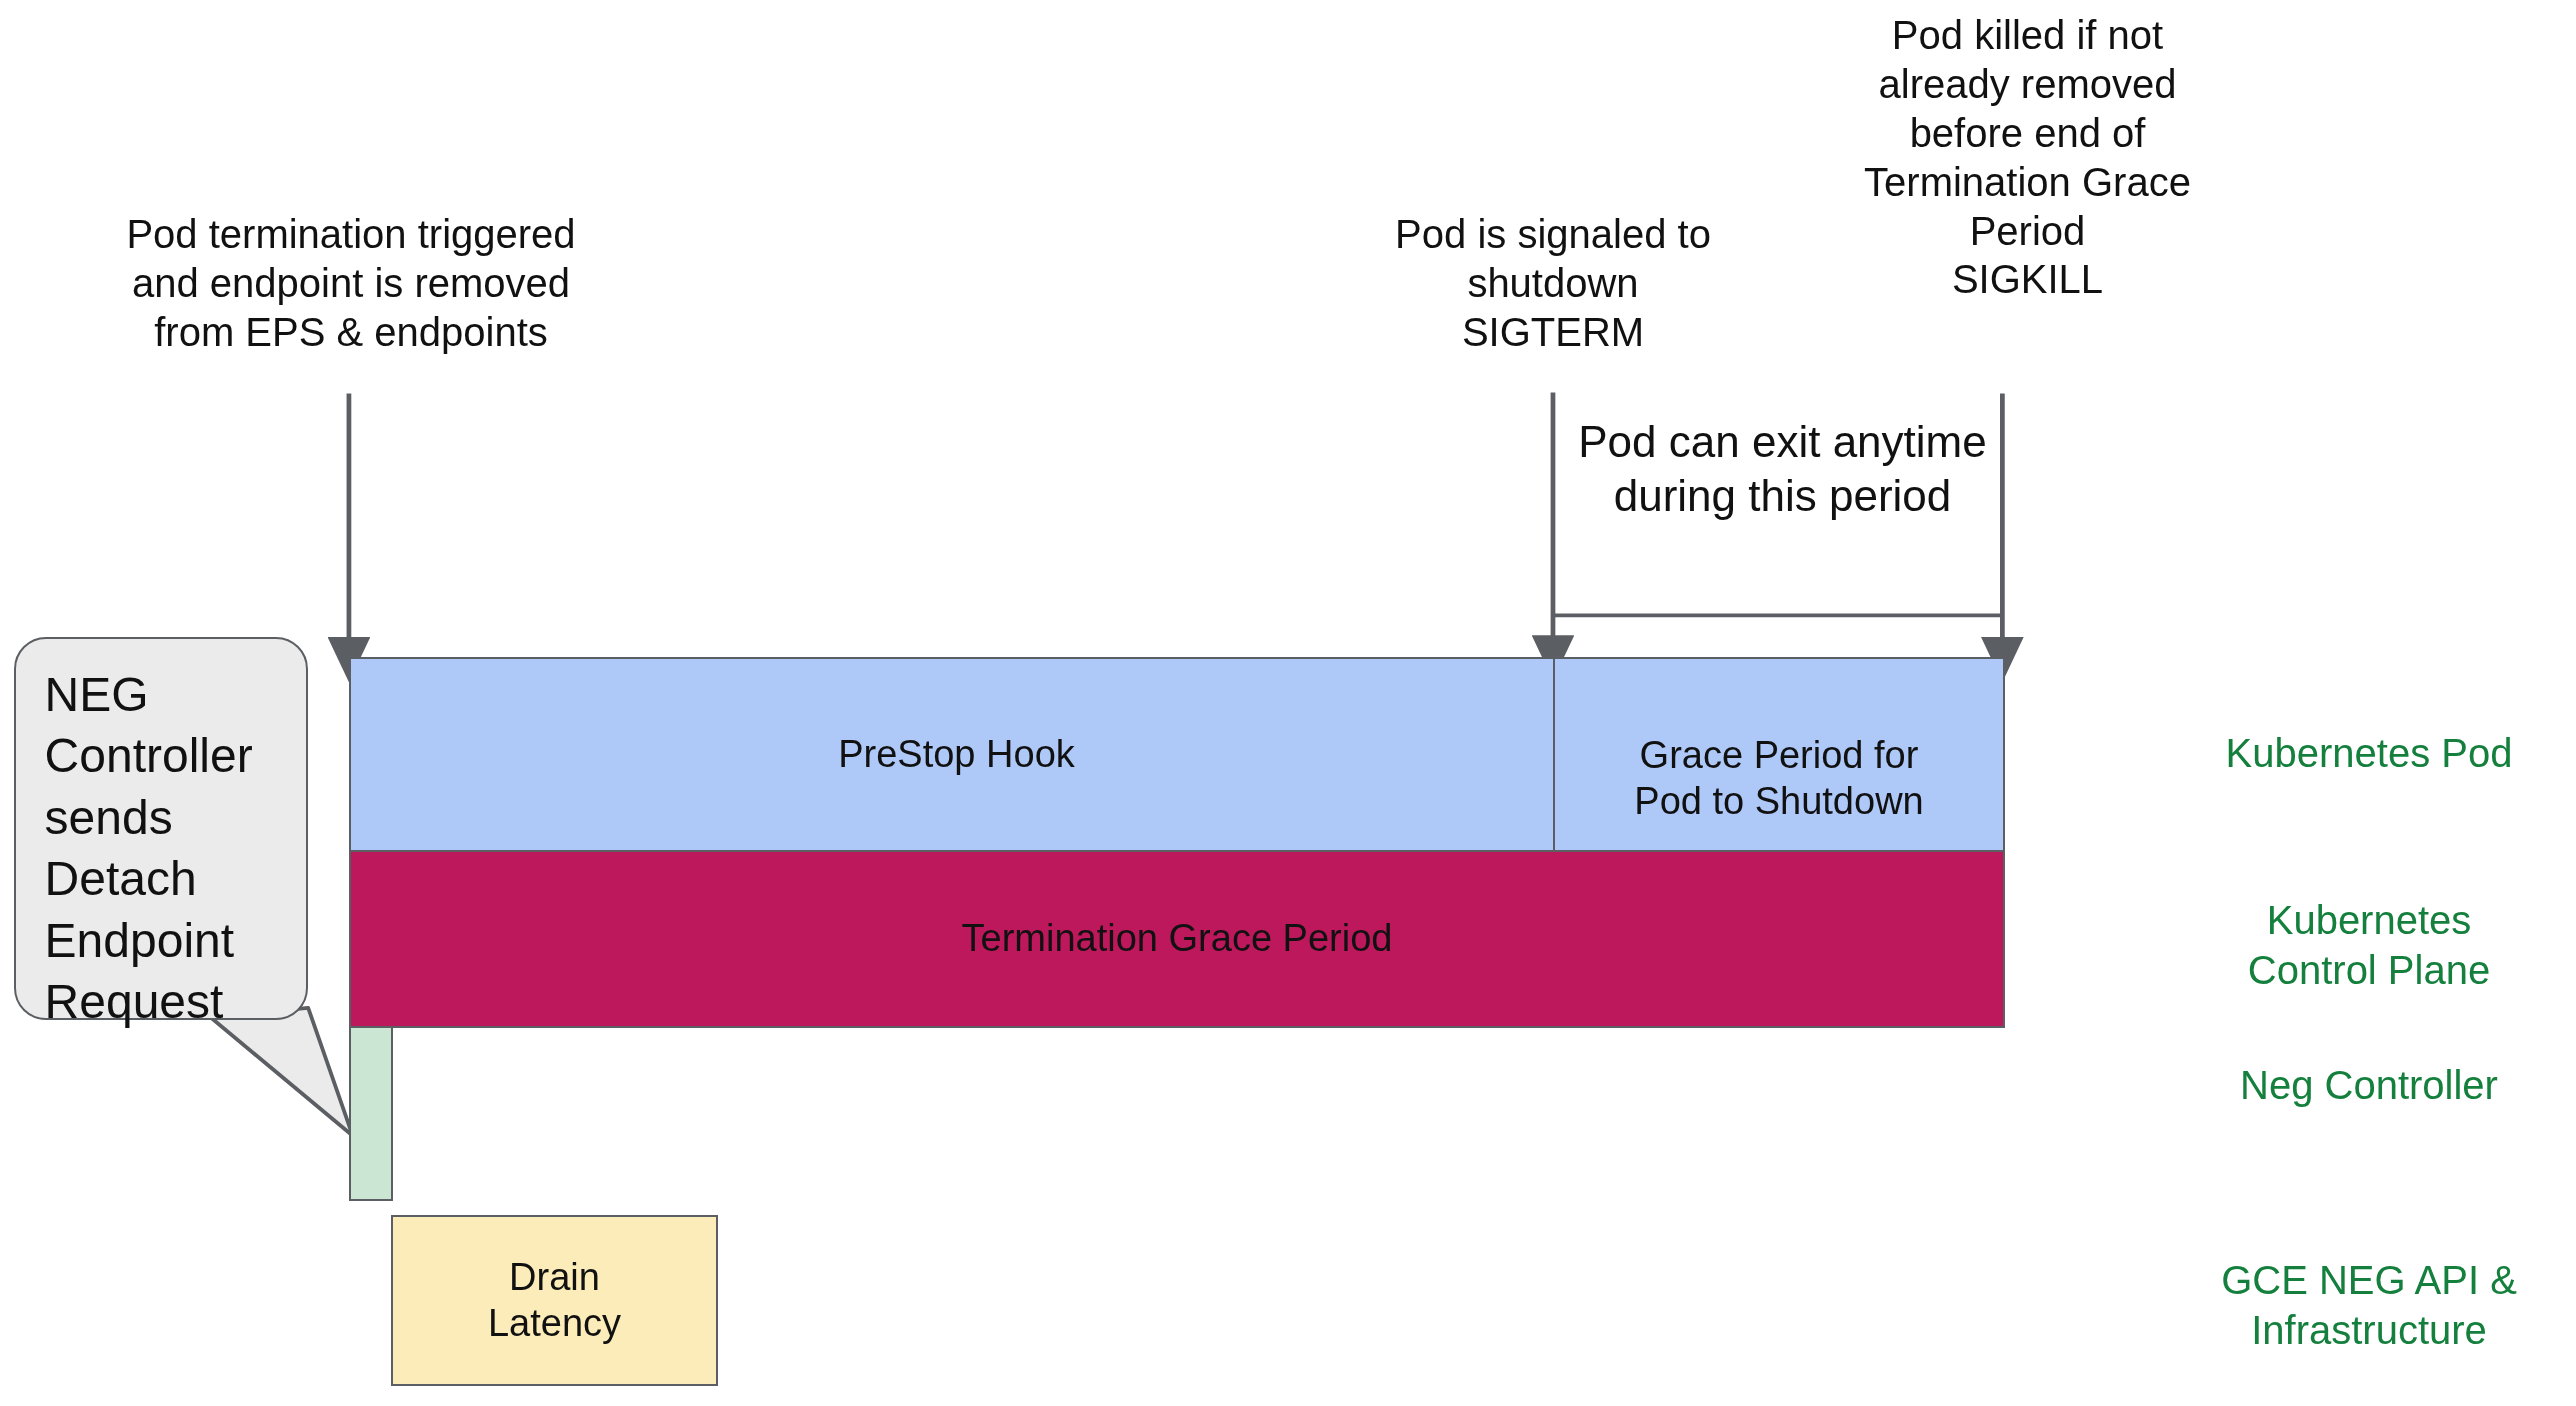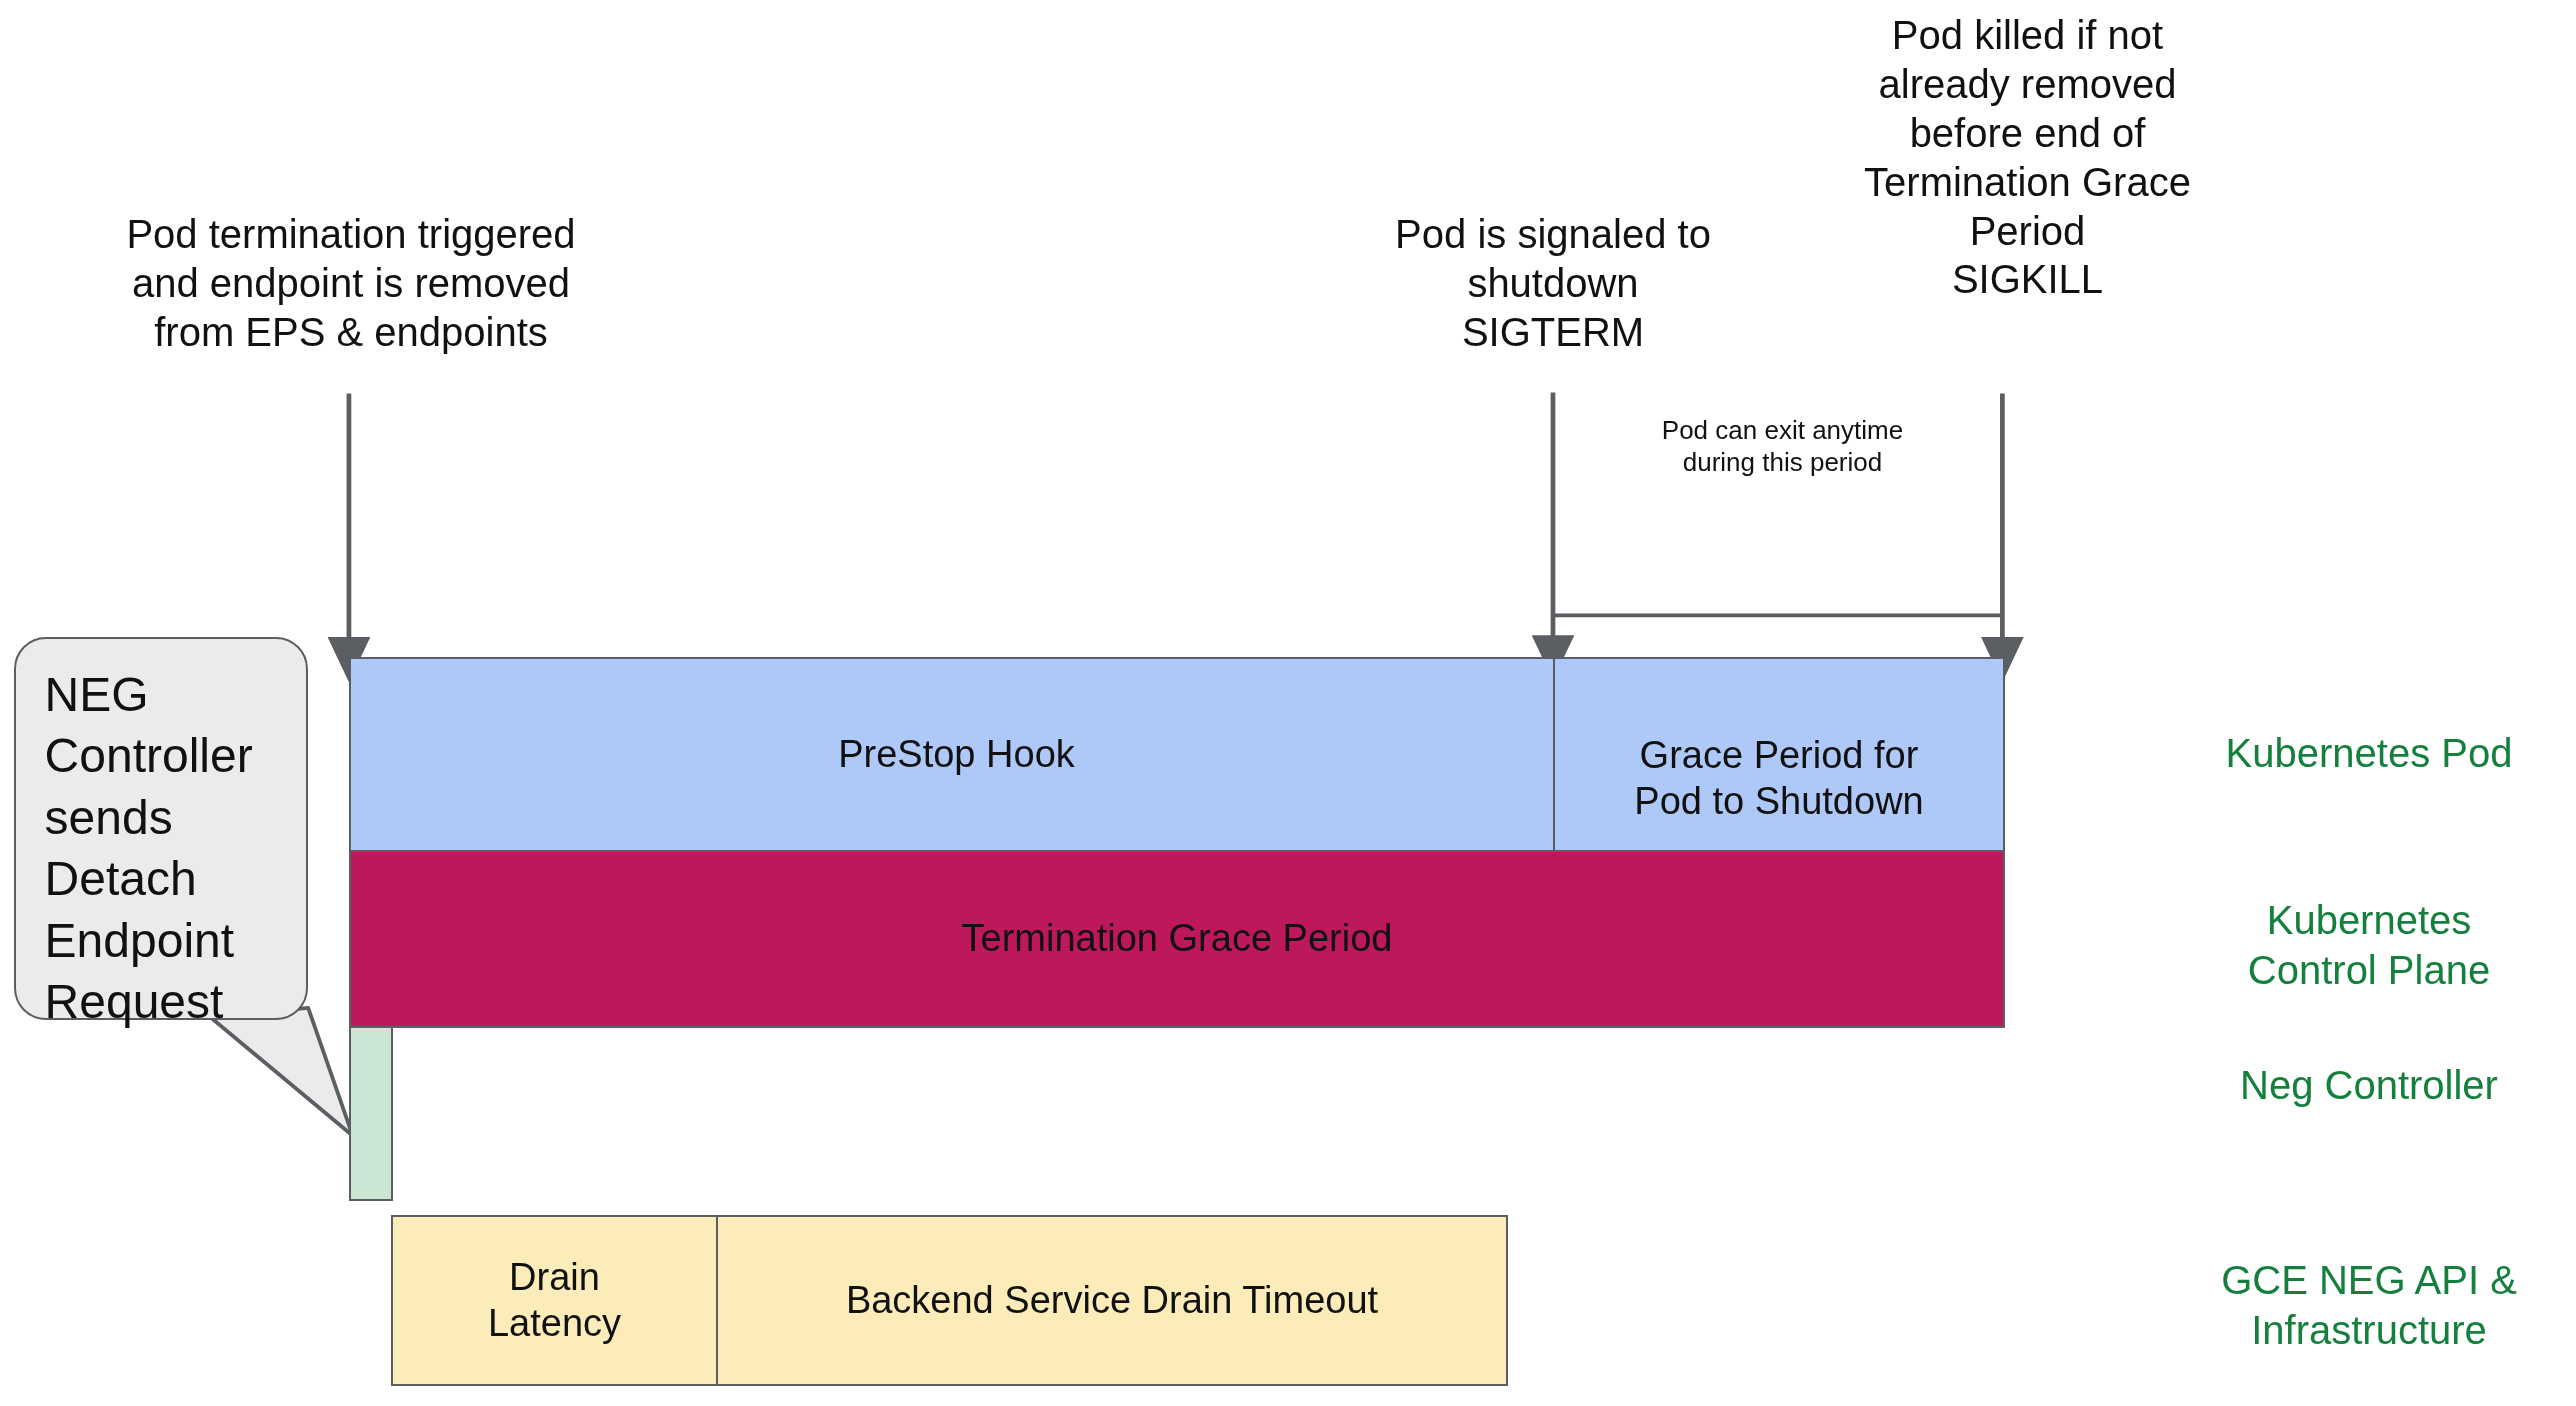--- a/index.html
+++ b/index.html
@@ -44,21 +44,21 @@
 shutdown
 SIGTERM</div>
 
   <div class="ann" style="left:1800px;top:11.4px;width:455px;">Pod killed if not
 already removed
 before end of
 Termination Grace
 Period
 SIGKILL</div>
 
-  <div class="ann" style="left:1574px;top:415px;width:417px;font-size:26px;">Pod can exit anytime
+  <div class="ann" style="left:1574px;top:415px;width:417px;font-size:44px;">Pod can exit anytime
 during this period</div>
 
   <svg class="overlay" viewBox="0 0 2717 1483" xmlns="http://www.w3.org/2000/svg">
     <defs>
       <marker id="ah" markerWidth="11" markerHeight="9" refX="1.2" refY="4.5" orient="auto" markerUnits="strokeWidth">
         <path d="M0,0 L0,9 L9.5,4.5 z" fill="#5b5f63"></path>
       </marker>
     </defs>
 
     <line x1="368" y1="415" x2="368" y2="678" stroke="#5b5f63" stroke-width="5" marker-end="url(#ah)"></line>
@@ -84,21 +84,20 @@
   <div class="bar grace" style="left:1553px;top:657px;width:452px;height:244px;white-space:pre-line;">Grace Period for
 Pod to Shutdown</div>
 
   <div class="bar tgp" style="left:349px;top:850px;width:1656px;height:178px;">Termination Grace Period</div>
 
   <div class="bar neg" style="left:349px;top:1026px;width:44px;height:175px;"></div>
 
   <div class="bar yellow" style="left:391px;top:1215px;width:327px;height:171px;white-space:pre-line;">Drain
 Latency</div>
 
-  <div class="bar yellow" style="left:716px;top:1215px;width:792px;height:171px;">Backend Service Drain Timeout</div>
 
   <div class="legend" style="left:2165px;top:728px;width:408px;">Kubernetes Pod</div>
 
   <div class="legend" style="left:2165px;top:895px;width:408px;">Kubernetes
 Control Plane</div>
 
   <div class="legend" style="left:2165px;top:1060px;width:408px;">Neg Controller</div>
 
   <div class="legend" style="left:2165px;top:1255px;width:408px;">GCE NEG API &amp;
 Infrastructure</div>

